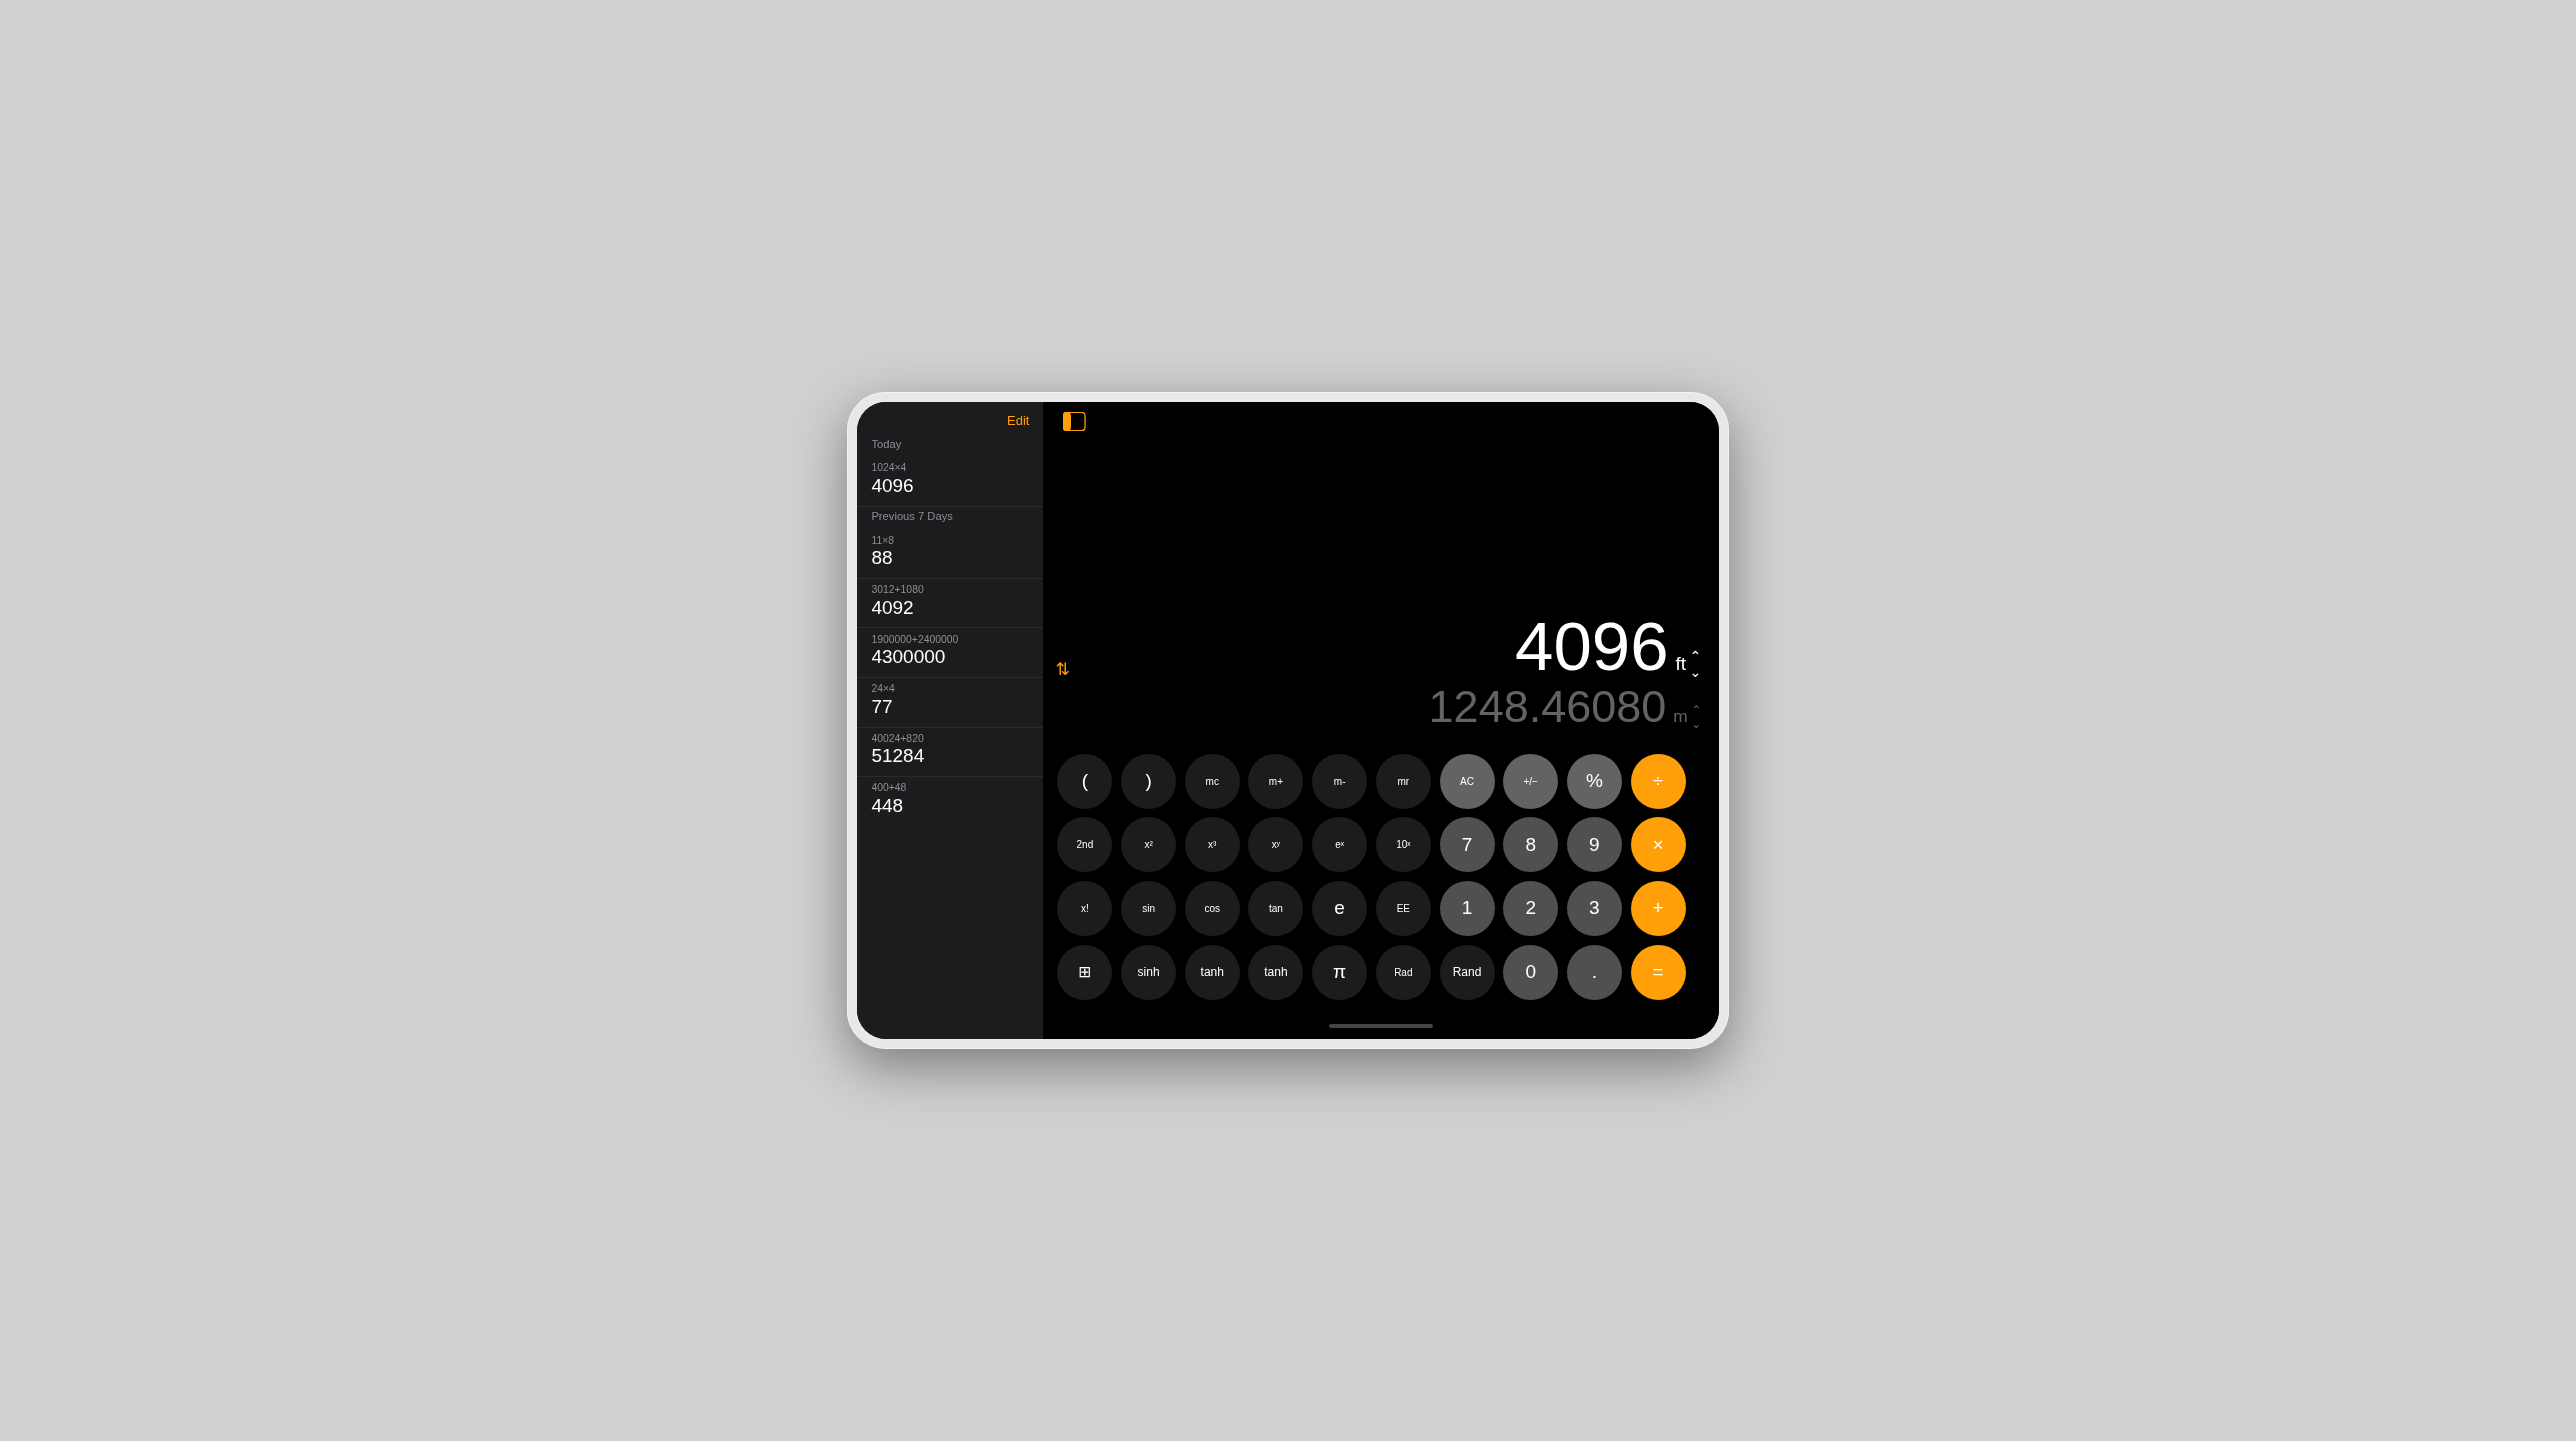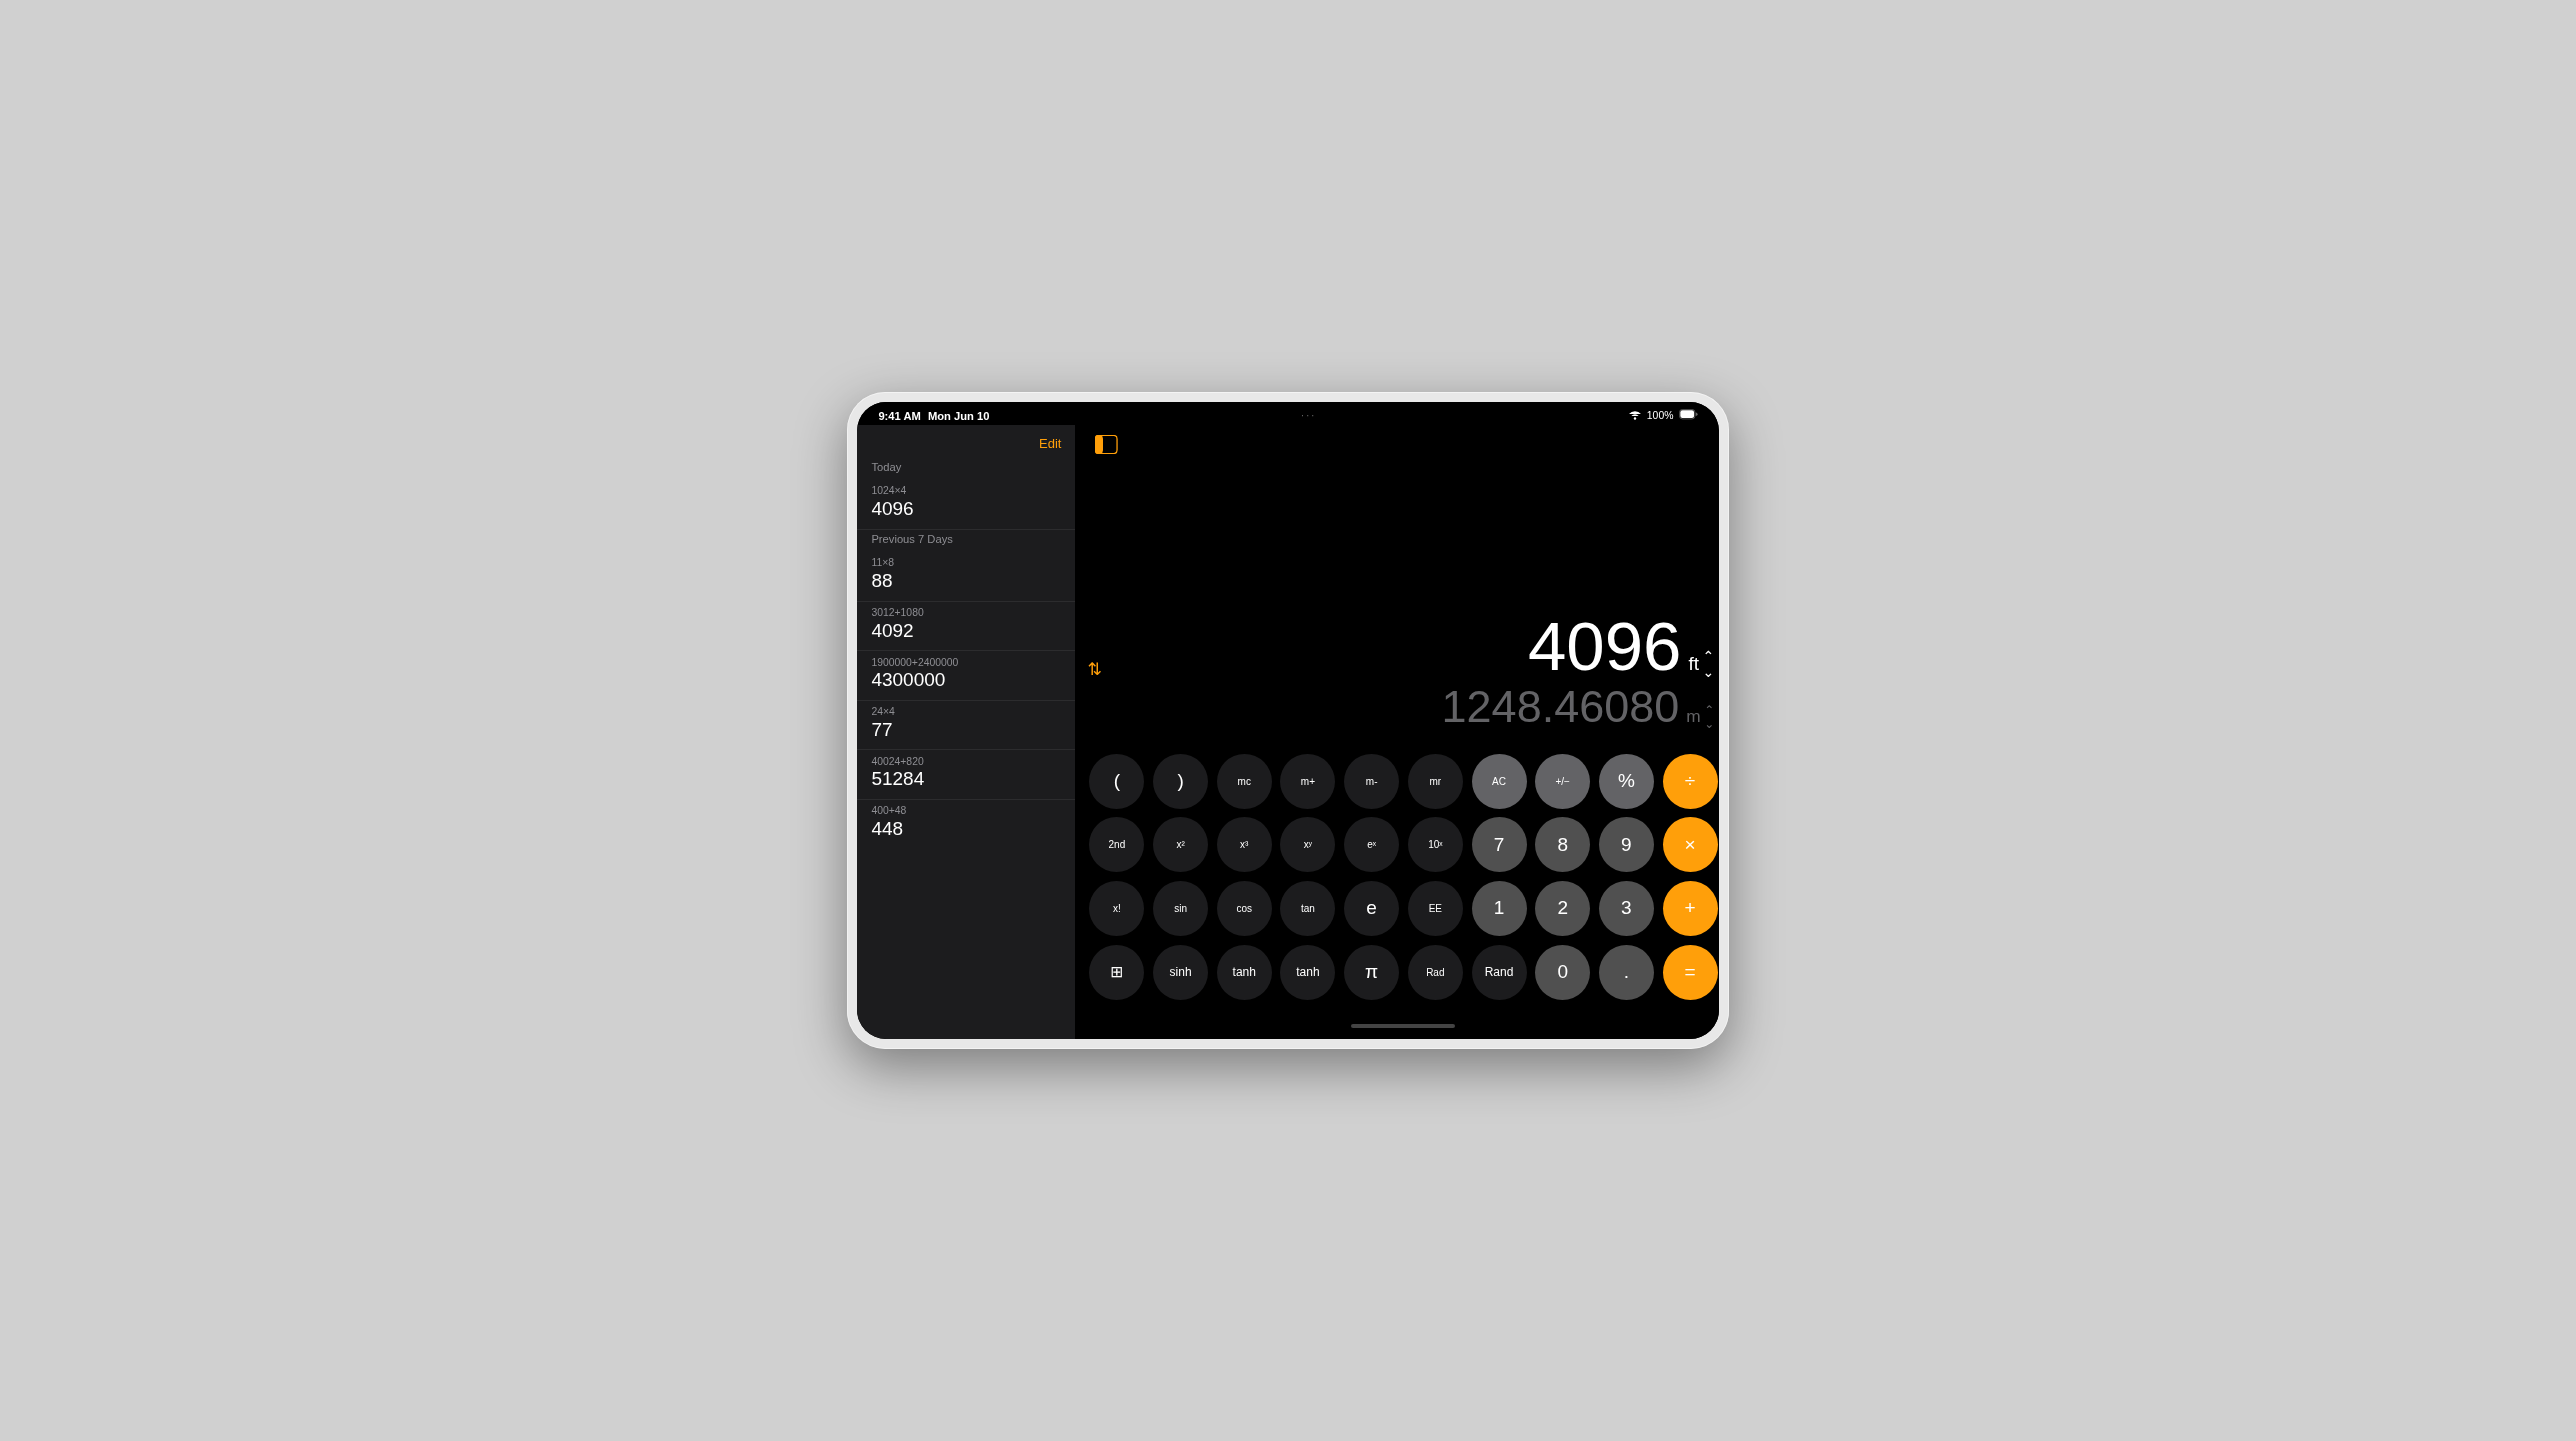--- a/index.html
+++ b/index.html
@@ -54,21 +54,21 @@
       color: #fff;
       font-size: 10.4px;
     }
     .main-content {
       display: flex;
       flex: 1;
       overflow: hidden;
     }
     
     .history-panel {
-      width: 218px;
+      width: 186px;
       background: #1c1c1e;
       border-radius: 0 0 0 29px;
       display: flex;
       flex-direction: column;
       flex-shrink: 0;
       overflow-y: auto;
     }
     .history-header {
       display: flex;
       justify-content: flex-end;
@@ -238,42 +238,20 @@
     }
     
     .history-panel::-webkit-scrollbar { display: none; }
   </style>
 </head>
 <body>
 
 <div class="ipad-frame">
   <div class="ipad-screen">
 
-    <div class="status-bar">
-      <div style="display:flex;gap:7px;align-items:center;">
-        <span class="status-time">9:41 AM</span>
-        <span class="status-time">Mon Jun 10</span>
-      </div>
-      <div class="status-center">···</div>
-      <div class="status-right">
-        <span>
-          <svg width="14" height="10.4" viewBox="0 0 16 12" fill="white">
-            <path d="M8 9.5a1.5 1.5 0 110 3 1.5 1.5 0 010-3zm0-3.5a5.5 5.5 0 014.243 2H3.757A5.5 5.5 0 018 6zm0-3.5a9 9 0 016.928 3.25H1.072A9 9 0 018 2.5z"></path>
-          </svg>
-        </span>
-        <span style="color:#fff;font-size:10.4px;">100%</span>
-        <span style="color:#fff;">
-          <svg width="19" height="10.4" viewBox="0 0 22 12" fill="none">
-            <rect x="0.5" y="0.5" width="18" height="11" rx="3.5" stroke="white" stroke-opacity="0.35"></rect>
-            <rect x="1.5" y="1.5" width="16" height="9" rx="2.5" fill="white"></rect>
-            <path d="M19.5 4v4a2 2 0 000-4z" fill="white" fill-opacity="0.4"></path>
-          </svg>
-        </span>
-      </div>
-    </div>
 
     <div class="main-content">
 
       <div class="history-panel">
         <div class="history-header">
           <button class="edit-button">Edit</button>
         </div>
         <div class="history-section-label">Today</div>
         <div class="history-item">
           <div class="history-expr">1024×4</div>

